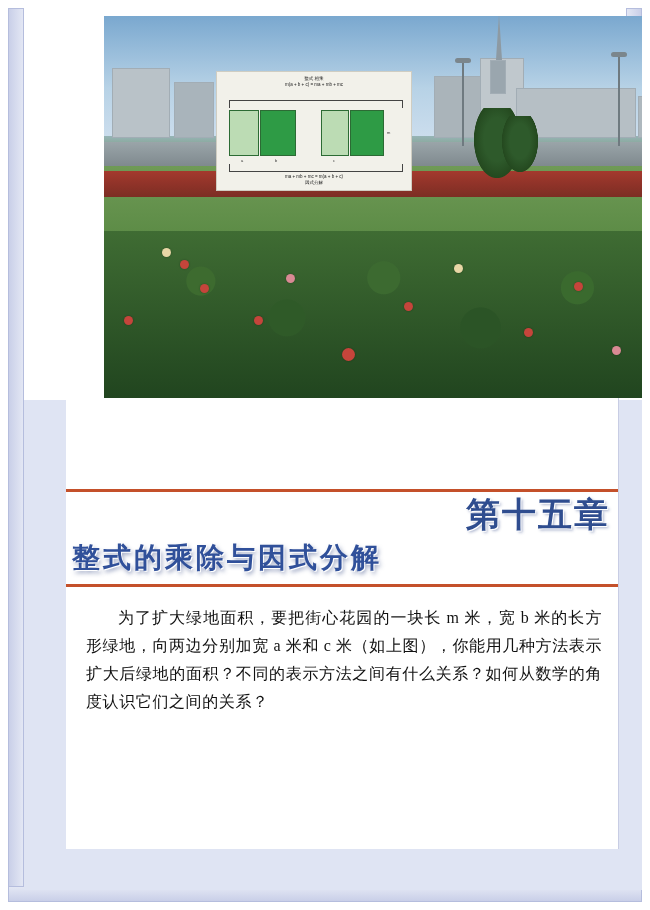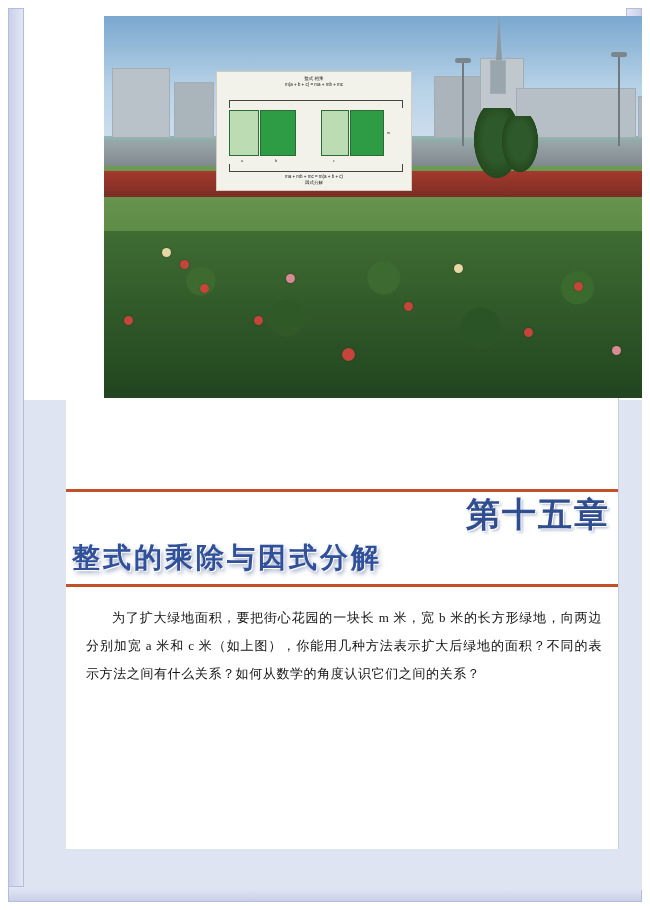--- a/index.html
+++ b/index.html
@@ -248,21 +248,21 @@
 
   
   .body {
     position: absolute;
     left: 86px;
     top: 604px;
     width: 516px;
   }
   .body p {
     margin: 0 0 10px 0;
-    font-size: 13px;
+    font-size: 16px;
     line-height: 28px;
     color: #111111;
     text-indent: 2em;
     text-align: justify;
     letter-spacing: .6px;
   }
 </style>
 </head>
 <body>
 

